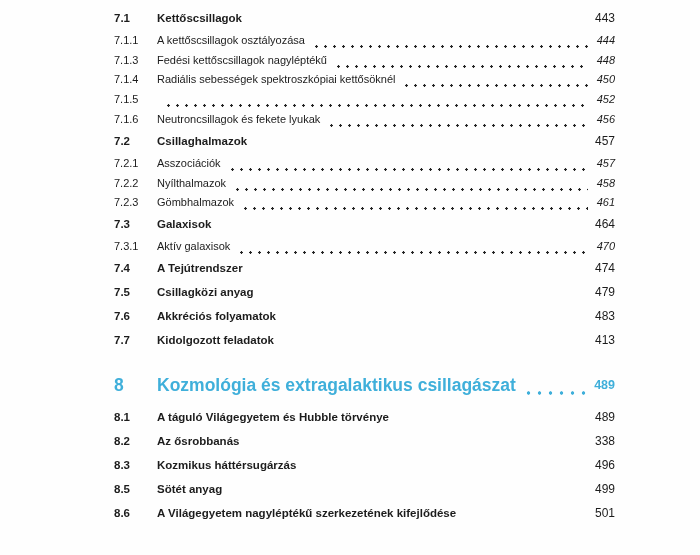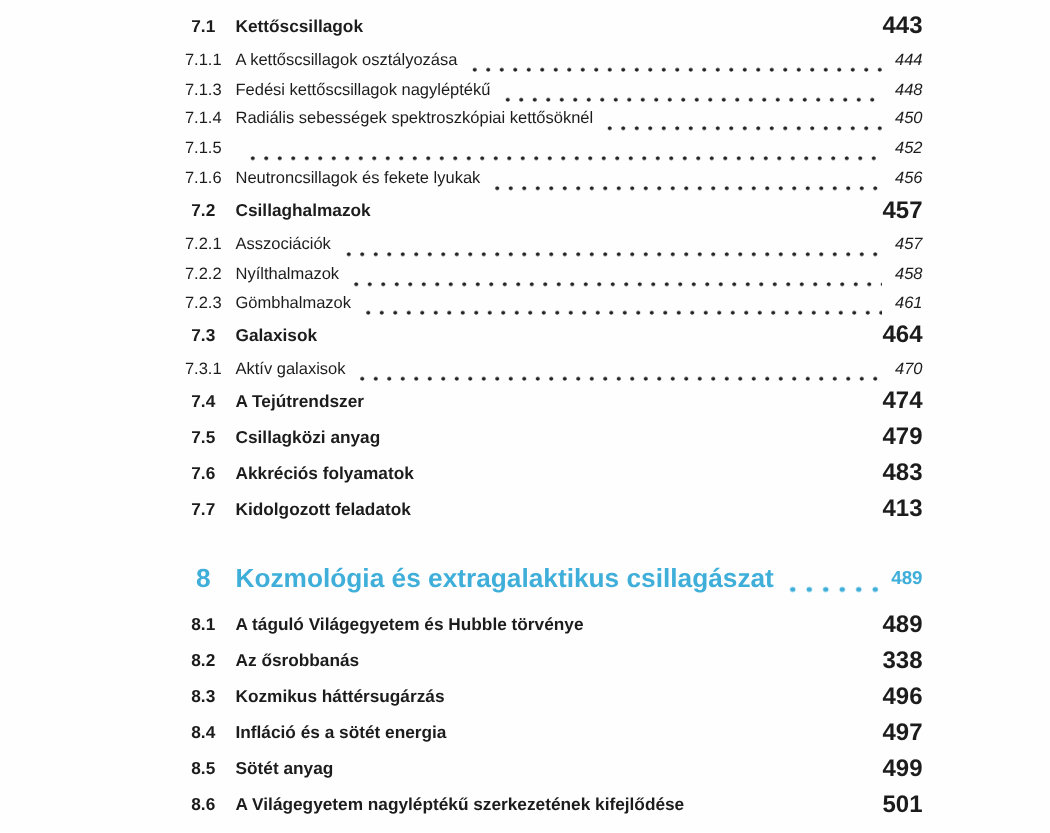--- a/index.html
+++ b/index.html
@@ -40,21 +40,20 @@
   .row--chapter {
     margin-top: 20px;
     margin-bottom: 7px;
     height: 26px;
     font-size: 17.5px;
     font-weight: 700;
     color: var(--accent, #3fafda);
   }
   .num {
     flex: 0 0 43px;
-    text-align: center;
   }
   .title {
     flex: 0 0 auto;
   }
   .leader {
     flex: 1 1 auto;
     height: 10px;
     margin: 0 5px 0 7px;
     align-self: center;
     background-repeat: repeat-x;
@@ -70,21 +69,21 @@
     margin-top: 8px;
     background-image: radial-gradient(circle, var(--accent, #3fafda) 1.6px, rgba(0,0,0,0) 2.1px);
     background-size: 11px 4.5px;
   }
   .pg {
     flex: 0 0 auto;
     min-width: 22px;
     text-align: right;
   }
   .row--subsection .pg { font-weight: 400; font-size: 11px; font-style: italic; }
-  .row--section .pg { font-weight: 700; font-size: 16px; margin-left: 48px; }
+  .row--section .pg { font-weight: 400; font-size: 12px; margin-left: 48px; }
   .row--chapter .pg { font-weight: 700; font-size: 12.5px; color: var(--accent, #3fafda); }
 </style>
 </head>
 <body>
 
 <div class="page" style="--accent: #3fafda; --ink: #1c1c1c; background: rgb(254, 254, 254);">
   <div class="toc">
   <div class="row row--section">
     <span class="num">7.1</span>
     <span class="title">Kettőscsillagok</span>
@@ -218,26 +217,20 @@
     <span class="pg">338</span>
   </div>
 
   <div class="row row--section">
     <span class="num">8.3</span>
     <span class="title">Kozmikus háttérsugárzás</span>
     <span class="leader"></span>
     <span class="pg">496</span>
   </div>
 
-  <div class="row row--section">
-    <span class="num">8.4</span>
-    <span class="title">Infláció és a sötét energia</span>
-    <span class="leader"></span>
-    <span class="pg">497</span>
-  </div>
 
   <div class="row row--section">
     <span class="num">8.5</span>
     <span class="title">Sötét anyag</span>
     <span class="leader"></span>
     <span class="pg">499</span>
   </div>
 
   <div class="row row--section">
     <span class="num">8.6</span>

